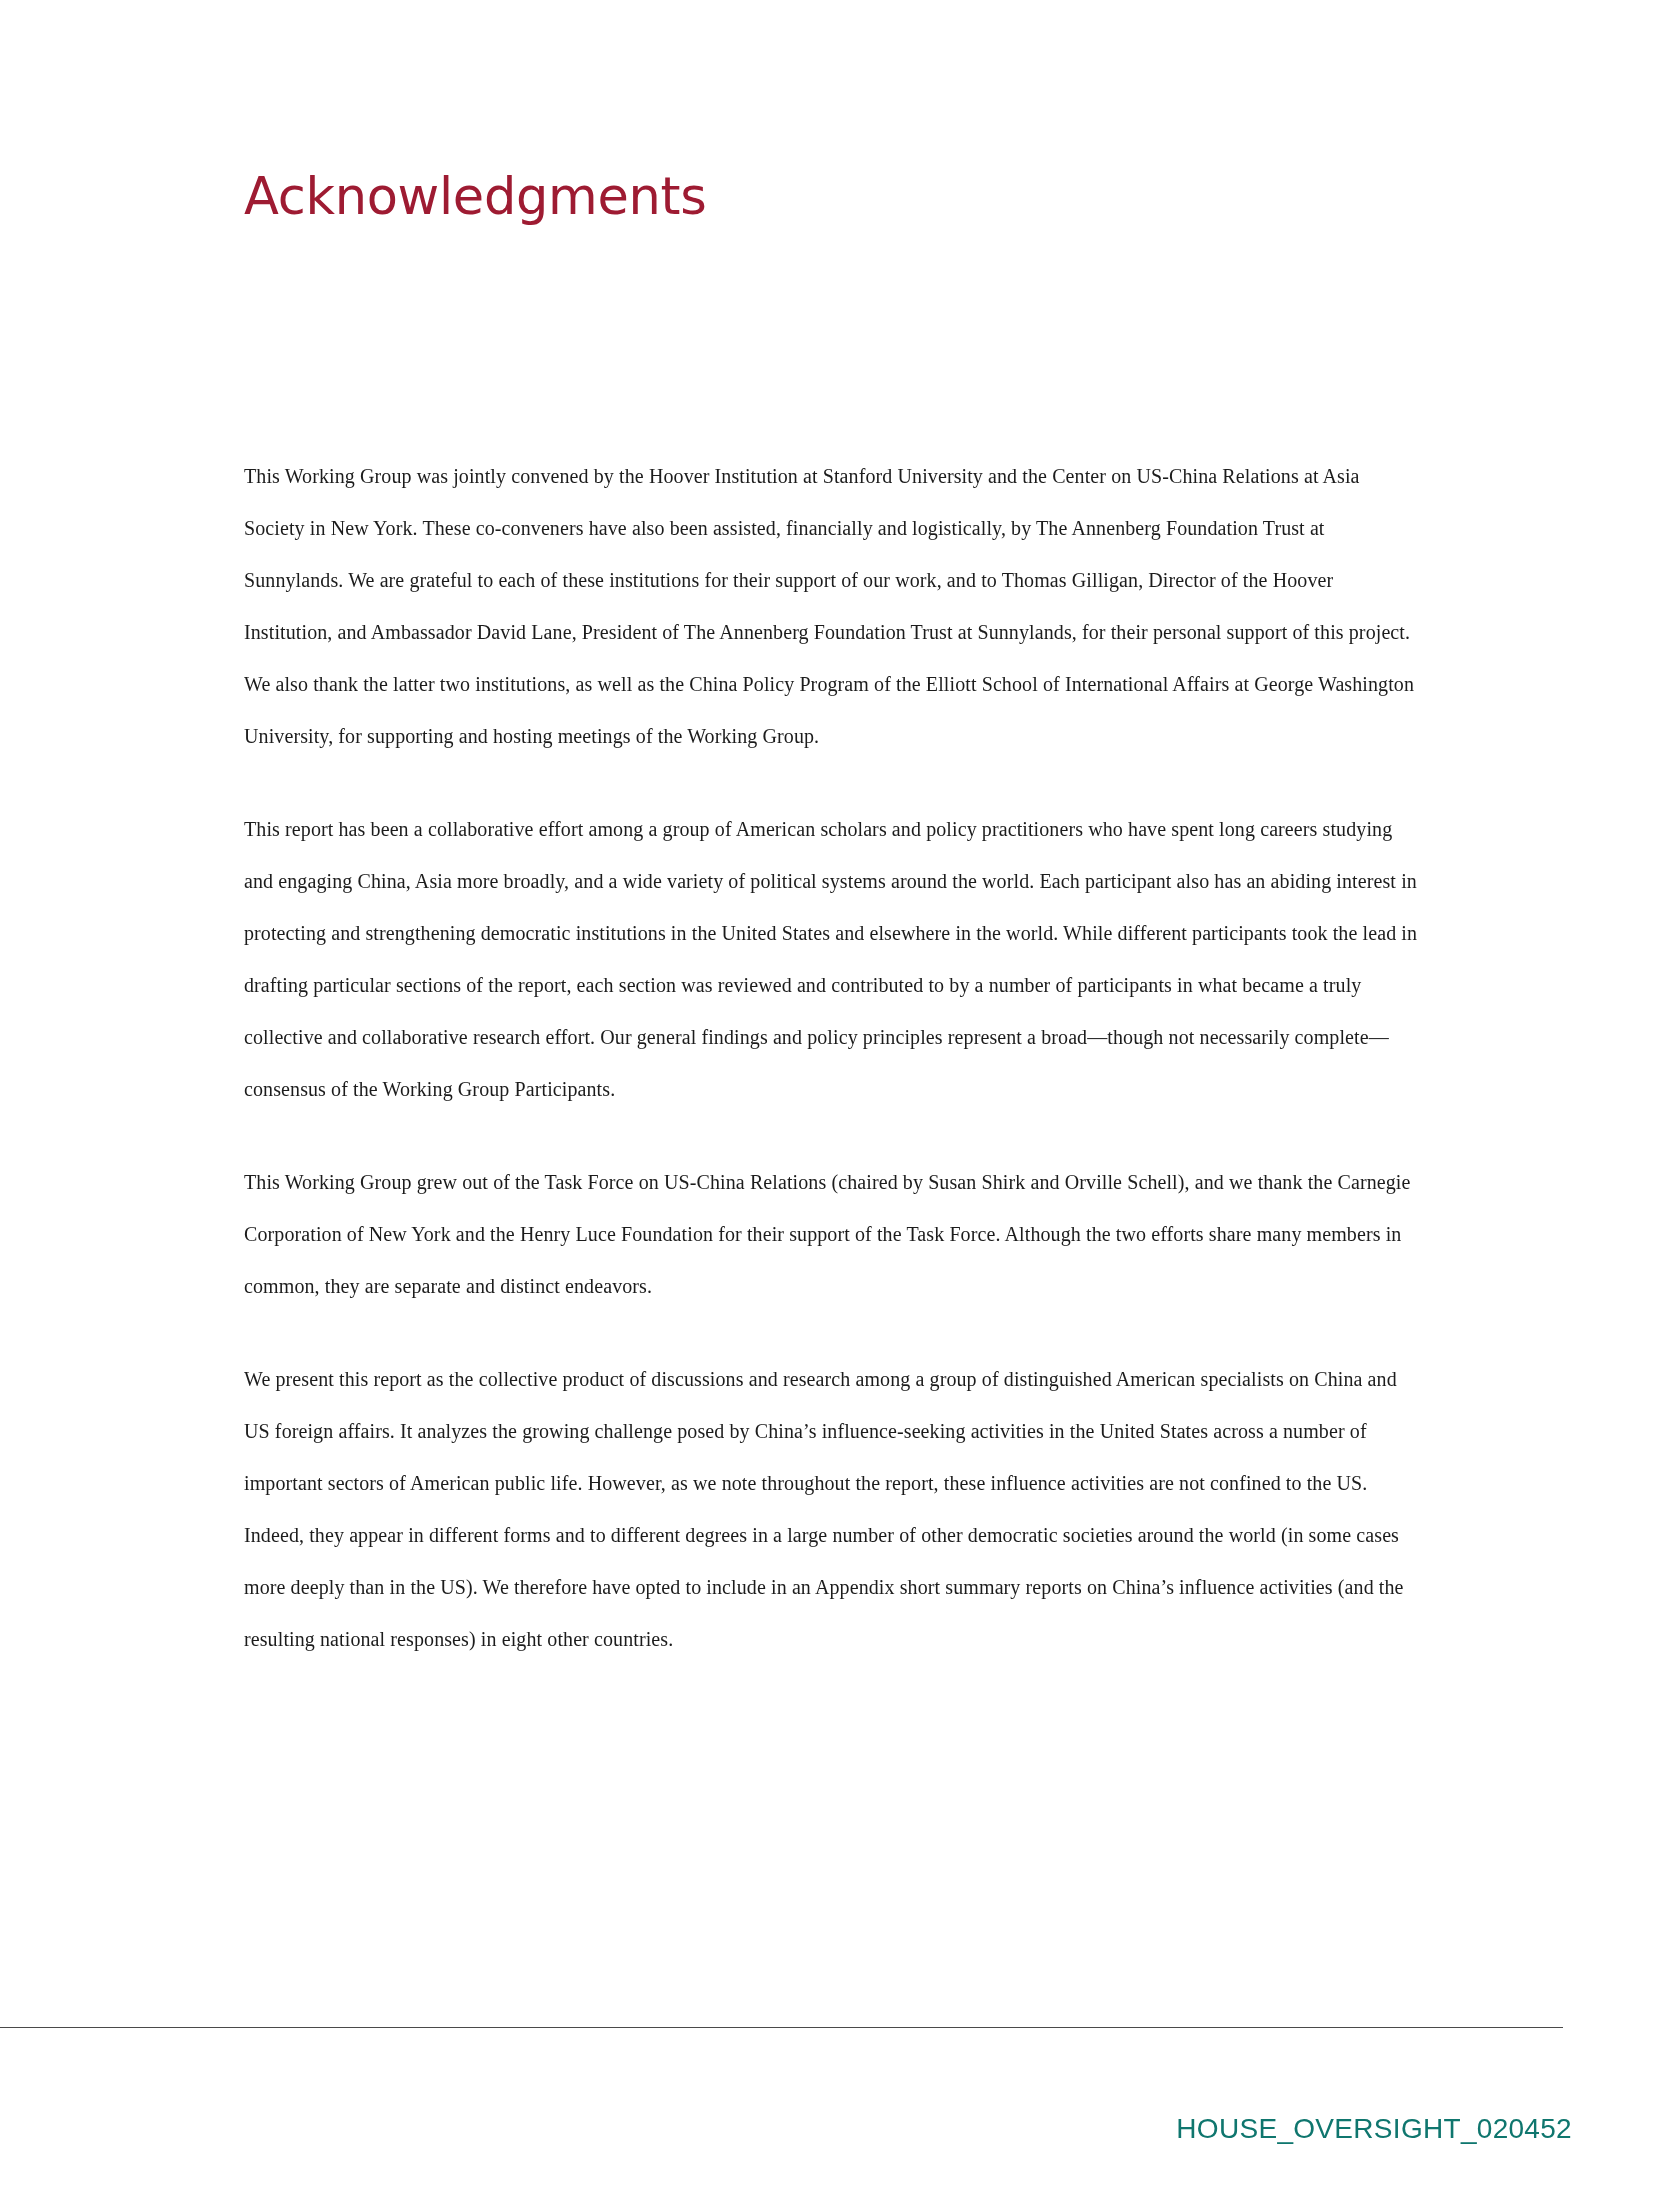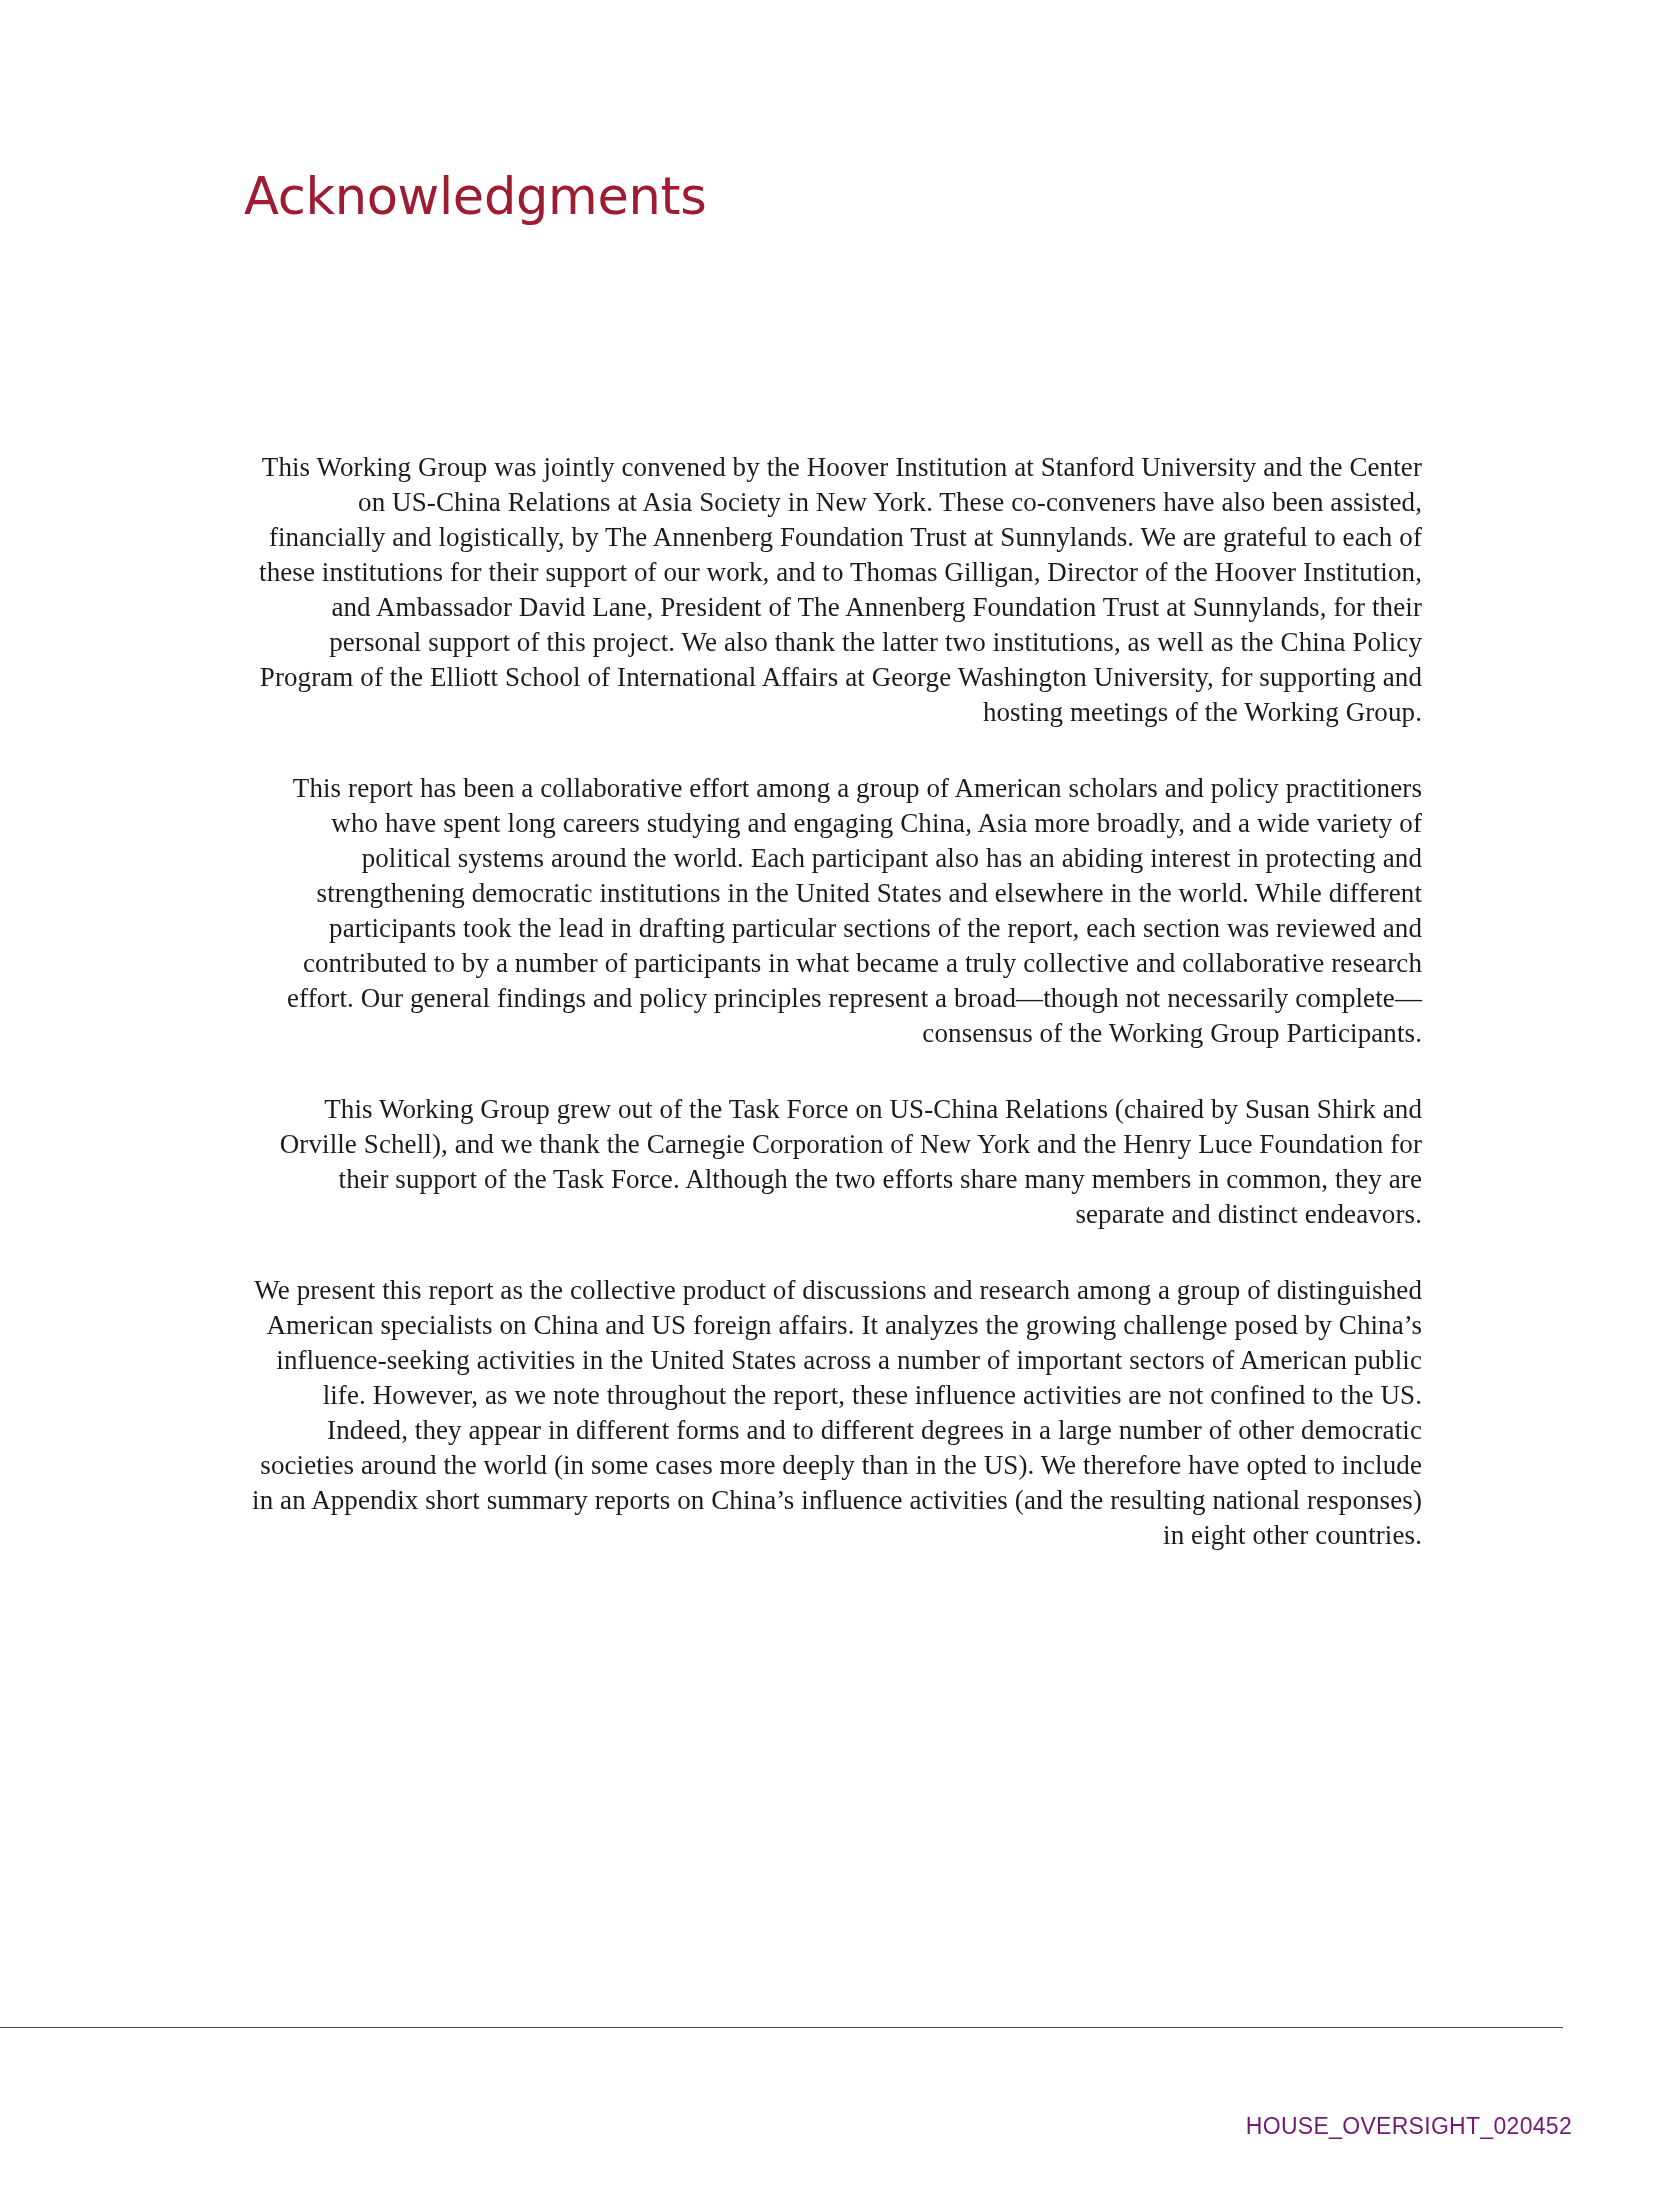--- a/index.html
+++ b/index.html
@@ -40,42 +40,41 @@
   }
   .body-block {
     margin-top: 0;
     font-size: 23px;
     line-height: 43px;
     text-align: left;
     color: #1c1c1c;
   }
   .para {
     margin: 0 0 41px 0;
-    font-size: 27px;
-    line-height: 35px;
+    font-size: 20px;
+    line-height: 52px;
     letter-spacing: 0.1px;
-    text-align: right;
   }
   #para-0 { margin-top: 225px; }
   .footer-rule {
     position: absolute;
     left: 0;
     top: 2027px;
     width: 1563px;
     height: 1.3px;
     background: #4a4a4a;
   }
   .footer-stamp {
     position: absolute;
     right: 97px;
     top: 2113px;
     font-family: "Liberation Sans", sans-serif;
-    font-size: 23px;
+    font-size: 28px;
     letter-spacing: 0.3px;
-    color: #701a75;
+    color: #0f766e;
     white-space: nowrap;
   }
 </style>
 </head>
 <body>
 
 <div class="page">
   <div class="content">
     <h1 class="doc-title">Acknowledgments</h1>
     <div class="body-block">

